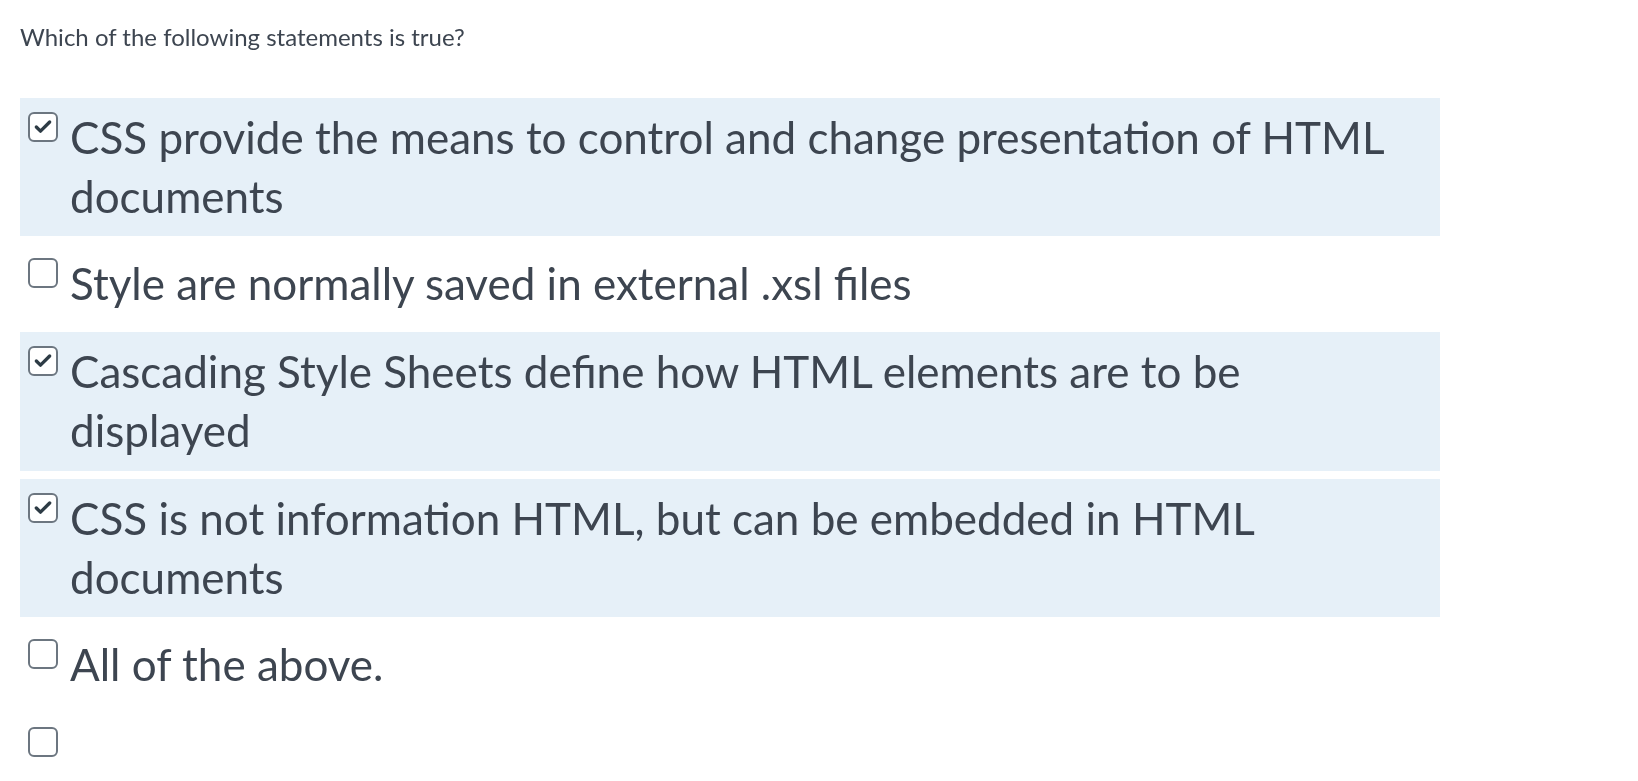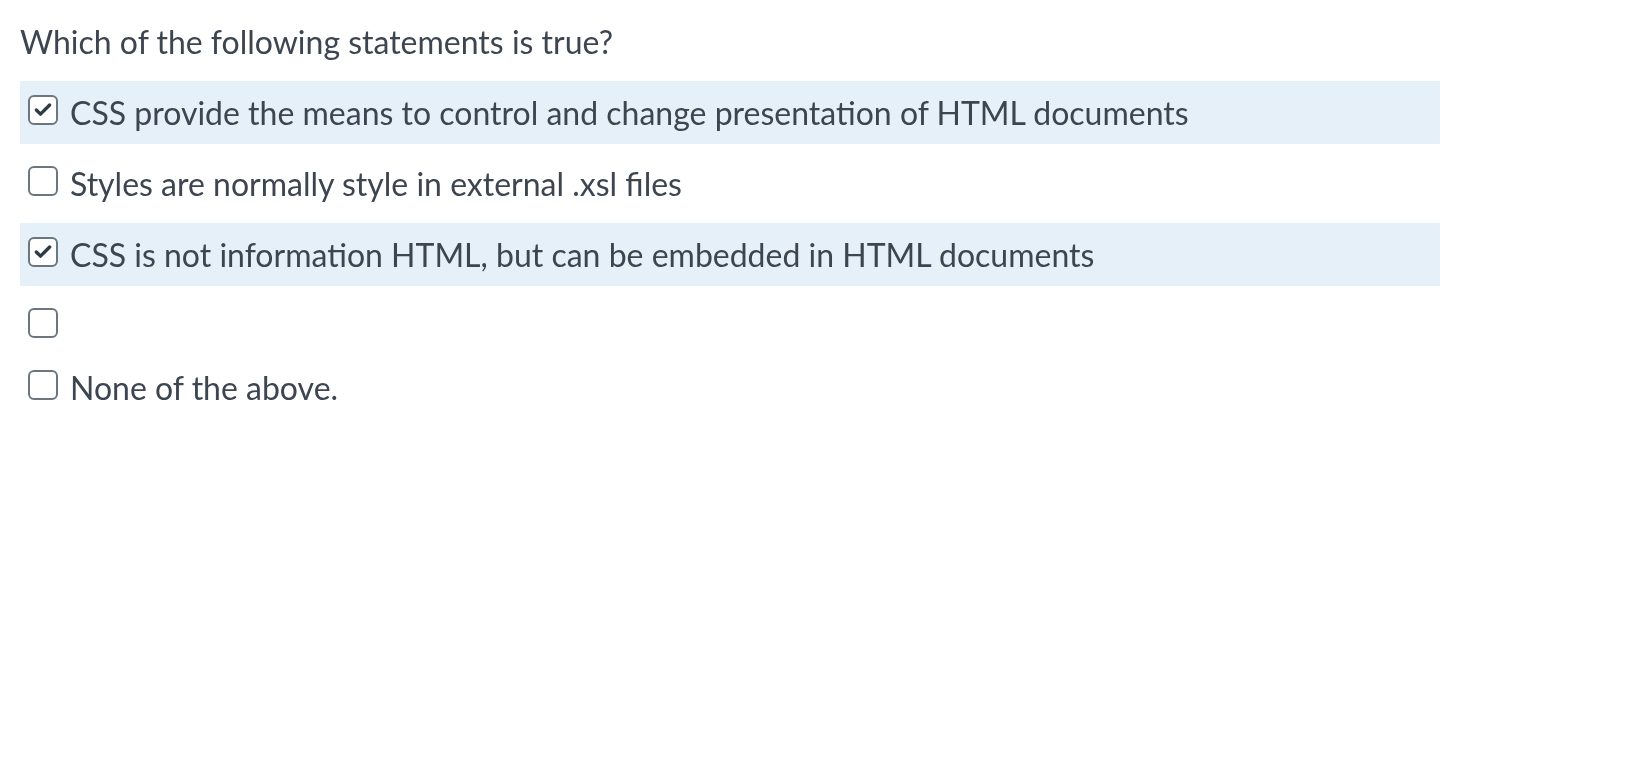--- a/index.html
+++ b/index.html
@@ -10,23 +10,23 @@
     body {
       font-family: 'Lato', 'Helvetica Neue', Arial, sans-serif;
       background-color: #ffffff;
       padding: 20px;
       width: 1638px;
     }
     .question-container {
       max-width: 1420px;
     }
     .question-text {
-      font-size: 32px;
+      font-size: 24px;
       color: #3d4550;
-      margin-bottom: 16px;
+      margin-bottom: 44px;
       font-weight: 400;
       line-height: 1.4;
     }
     .option {
       display: flex;
       align-items: flex-start;
       padding: 10px 8px 10px 8px;
       margin-bottom: 8px;
     }
     .option.checked {
@@ -48,21 +48,21 @@
     }
     .checkbox svg {
       width: 20px;
       height: 20px;
       display: none;
     }
     .option.checked .checkbox svg {
       display: block;
     }
     .option-label {
-      font-size: 32px;
+      font-size: 44px;
       color: #3d4550;
       line-height: 1.35;
       font-weight: 400;
     }
   </style>
 </head>
 <body>
 
 <div class="question-container">
   <div class="question-text">Which of the following statements is true?</div>
@@ -75,39 +75,47 @@
     </div>
     <div class="option-label">CSS provide the means to control and change presentation of HTML documents</div>
   </div>
 
 
 
   <div class="option">
     <div class="checkbox">
       
     </div>
-    <div class="option-label">Styles are normally style in external .xsl files</div>
+    <div class="option-label">Style are normally saved in external .xsl files</div>
   </div>
 
+  <div class="option checked">
+    <div class="checkbox">
+      <svg viewBox="0 0 24 24" fill="none" stroke="#2d3b45" stroke-width="4" stroke-linecap="round" stroke-linejoin="round">
+          <polyline points="4 12 9 17 20 6"></polyline>
+        </svg>
+    </div>
+    <div class="option-label">Cascading Style Sheets define how HTML elements are to be displayed</div>
+  </div>
 
   <div class="option checked">
     <div class="checkbox">
       <svg viewBox="0 0 24 24" fill="none" stroke="#2d3b45" stroke-width="4" stroke-linecap="round" stroke-linejoin="round">
           <polyline points="4 12 9 17 20 6"></polyline>
         </svg>
     </div>
     <div class="option-label">CSS is not information HTML, but can be embedded in HTML documents</div>
   </div>
 
   <div class="option">
     <div class="checkbox">
       
     </div>
+    <div class="option-label">All of the above.</div>
   </div>
 
   <div class="option">
     <div class="checkbox">
       
     </div>
-    <div class="option-label">None of the above.</div>
   </div>
 
 </div>
 
 </body></html>

